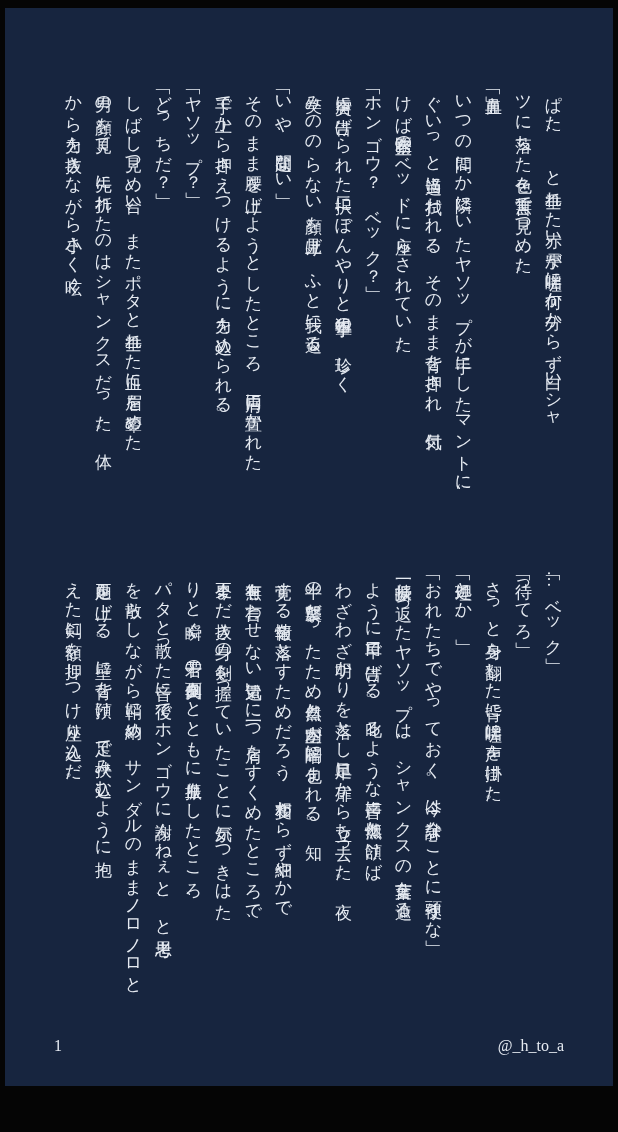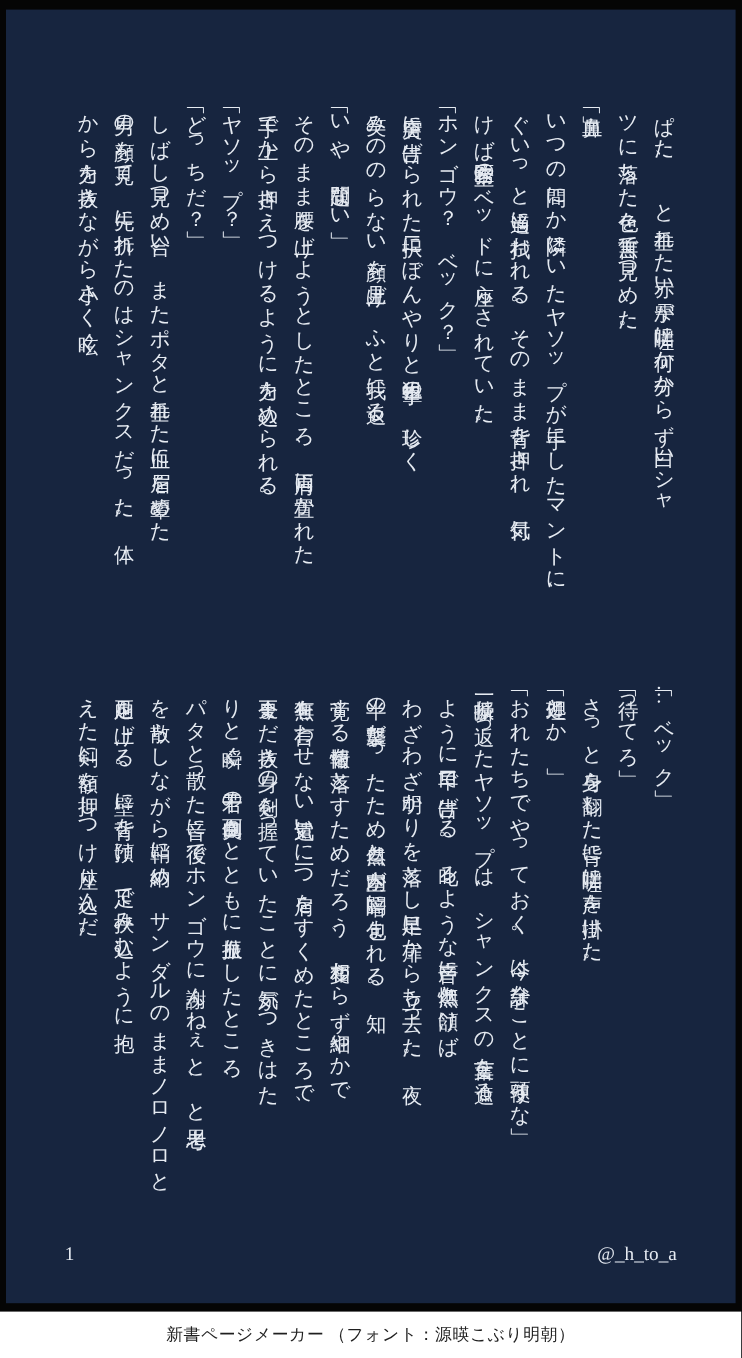--- a/index.html
+++ b/index.html
@@ -119,16 +119,13 @@
         <p class="vline">えた剣に額を押しつけ座り込んだ。</p>
       </div>
 
     <div class="page-footer">
       <span>1</span>
       <span>@_h_to_a</span>
     </div>
 
   </div>
 
-  <div class="credit-bar">
-    <span>新書ページメーカー （フォント：源暎こぶり明朝）</span>
-  </div>
 </div>
 
 </body></html>

